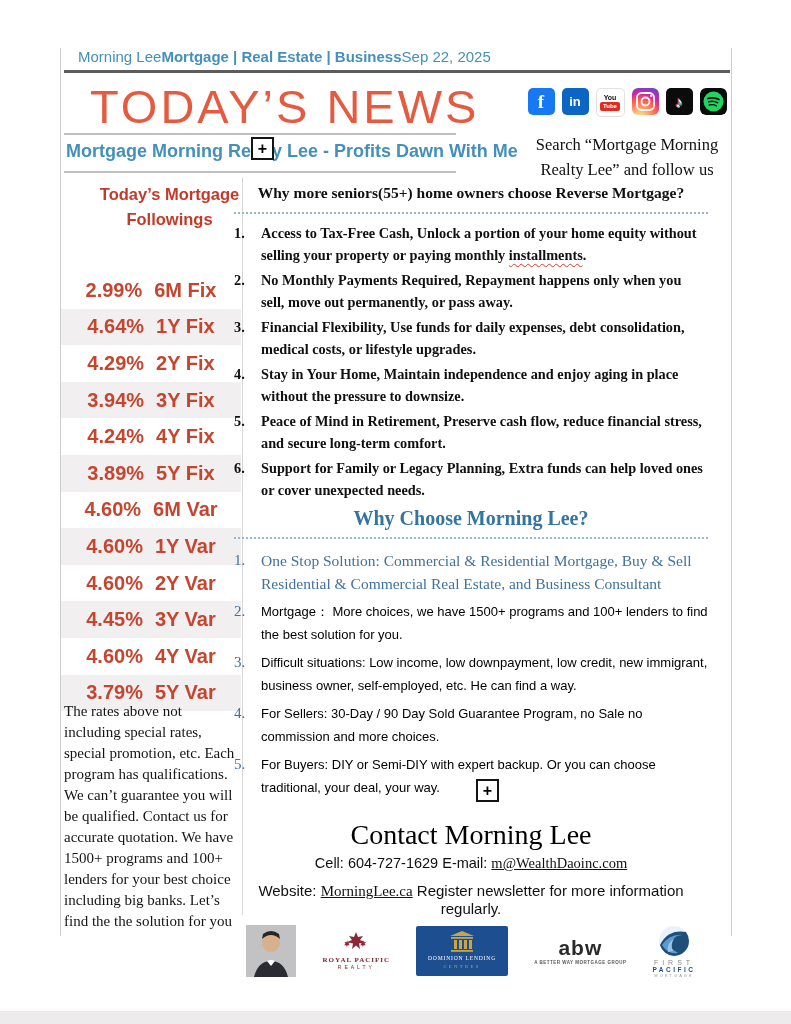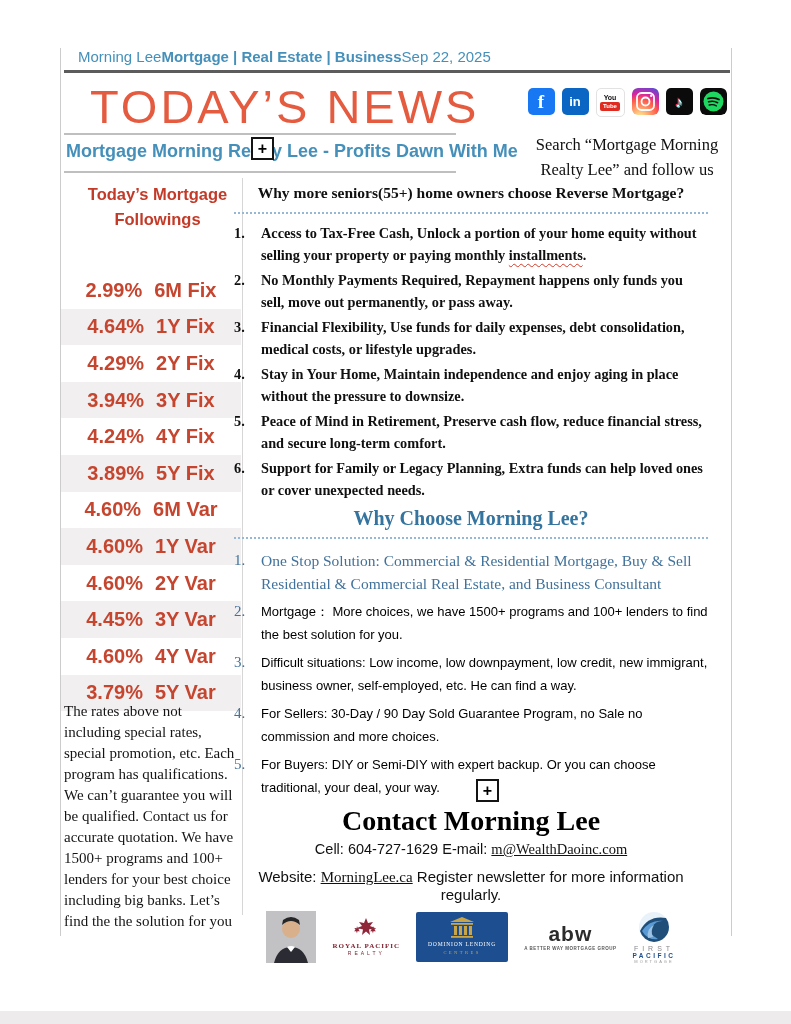--- a/index.html
+++ b/index.html
@@ -45,21 +45,21 @@
   .yt{background:#ffffff;border:1px solid #e2e2e2;flex-direction:column;gap:1px;}
   .yt-top{font-size:7px;font-weight:bold;color:#111;line-height:7px;}
   .yt-box{background:#e02b20;color:#fff;font-size:6px;font-weight:bold;border-radius:2px;
           padding:1px 3px;line-height:7px;}
   .tt{background:#0b0b0b;color:#fff;font-size:15px;text-shadow:1px 1px 0 #25f4ee, -1px -1px 0 #fe2c55;}
   .ig,.sp{background:transparent;}
   .follow-text{margin-top:15px;text-align:center;font-family:"Liberation Serif",serif;
                font-size:16.5px;line-height:25px;color:#101010;}
 
   
-  .rates-title{position:absolute;left:68px;top:182px;width:179px;text-align:center;
+  .rates-title{position:absolute;left:80px;top:182px;width:179px;text-align:center;
                color:#c33a28;font-weight:bold;font-size:16.5px;line-height:24.5px;}
   .rates-list{position:absolute;left:61px;top:272px;width:180px;}
   .rate-row{height:36.6px;display:flex;align-items:center;justify-content:center;gap:12px;
             font-weight:bold;font-size:20px;color:#c5452f;}
   .rate-row:nth-child(even){background:#f1eff0;}
   .rates-disclaimer{position:absolute;left:64px;top:701px;width:177px;
                     font-family:"Liberation Serif",serif;font-size:15px;line-height:21px;
                     color:#141414;}
 
   
@@ -74,29 +74,29 @@
             text-decoration-thickness:1px;text-underline-offset:3px;}
 
   .wc-heading{text-align:center;font-family:"Liberation Serif",serif;font-weight:bold;
               font-size:20px;line-height:26px;color:#34749f;margin-top:4px;}
   .wc-dotted{margin:6px 0 10px 0;}
   .wc-item{display:flex;margin-bottom:5px;line-height:23px;}
   .wc-item .num{font-family:"Liberation Serif",serif;font-size:15px;color:#41729b;}
   .wc-item.serif .txt{font-family:"Liberation Serif",serif;font-size:15.5px;color:#41729b;}
   .wc-item.sans .txt{font-family:"Liberation Sans",sans-serif;font-size:13px;color:#000000;}
 
-  .contact-heading{text-align:center;font-family:"Liberation Serif",serif;font-weight:bold;
-                   font-size:28px;line-height:32px;color:#000;margin-top:6px;}
+  .contact-heading{text-align:center;font-family:"Liberation Serif",serif;font-weight:normal;
+                   font-size:28px;line-height:32px;color:#000;margin-top:20px;}
   .contact-line1{text-align:center;font-size:14.5px;color:#101010;margin-top:4px;}
   .contact-line1 .email-link{font-family:"Liberation Serif",serif;text-decoration:underline;}
   .contact-line2{text-align:center;font-size:15px;color:#101010;margin-top:10px;}
   .contact-line2 .site-link{font-family:"Liberation Serif",serif;text-decoration:underline;}
 
   
-  .partners{display:flex;align-items:center;justify-content:center;gap:16px;margin-top:8px;height:52px;}
+  .partners{display:flex;align-items:center;justify-content:center;gap:26px;margin-top:8px;height:52px;}
   .partner{display:flex;flex-direction:column;align-items:center;justify-content:center;flex:none;}
   .rp-l1{font-family:"Liberation Serif",serif;font-size:7px;font-weight:bold;color:#7e2230;
          letter-spacing:1px;margin-top:2px;white-space:nowrap;}
   .rp-l2{font-size:5px;color:#7e2230;letter-spacing:3px;white-space:nowrap;}
   .abw-text{font-size:21px;font-weight:bold;color:#2b2b2b;line-height:20px;letter-spacing:1px;}
   .abw-cap{font-size:4.5px;color:#555;letter-spacing:.5px;white-space:nowrap;margin-top:2px;font-weight:bold;}
   .fp-l1{font-size:7px;color:#8a8a8a;letter-spacing:4px;margin-top:2px;white-space:nowrap;}
   .fp-l2{font-size:6.5px;font-weight:bold;color:#1d4e8f;letter-spacing:2.5px;white-space:nowrap;}
   .fp-l3{font-size:4px;color:#9a9a9a;letter-spacing:2px;white-space:nowrap;}
 
@@ -236,21 +236,21 @@
   <div class="right-col">
     <div class="rm-heading">Why more seniors(55+) home owners choose Reverse Mortgage?</div>
     <div class="dotted"></div>
 
     <div class="rm-item">
       <span class="num">1.</span>
       <span class="txt"><span>Access to Tax-Free Cash, Unlock a portion of your home equity without selling your property or paying monthly </span><span class="squiggle">installments</span><span>.</span></span>
     </div>
     <div class="rm-item">
       <span class="num">2.</span>
-      <span class="txt">No Monthly Payments Required, Repayment happens only funds you sell, move out permanently, or pass away.</span>
+      <span class="txt">No Monthly Payments Required, Repayment happens only when you sell, move out permanently, or pass away.</span>
     </div>
     <div class="rm-item">
       <span class="num">3.</span>
       <span class="txt">Financial Flexibility, Use funds for daily expenses, debt consolidation, medical costs, or lifestyle upgrades.</span>
     </div>
     <div class="rm-item">
       <span class="num">4.</span>
       <span class="txt">Stay in Your Home, Maintain independence and enjoy aging in place without the pressure to downsize.</span>
     </div>
     <div class="rm-item">

